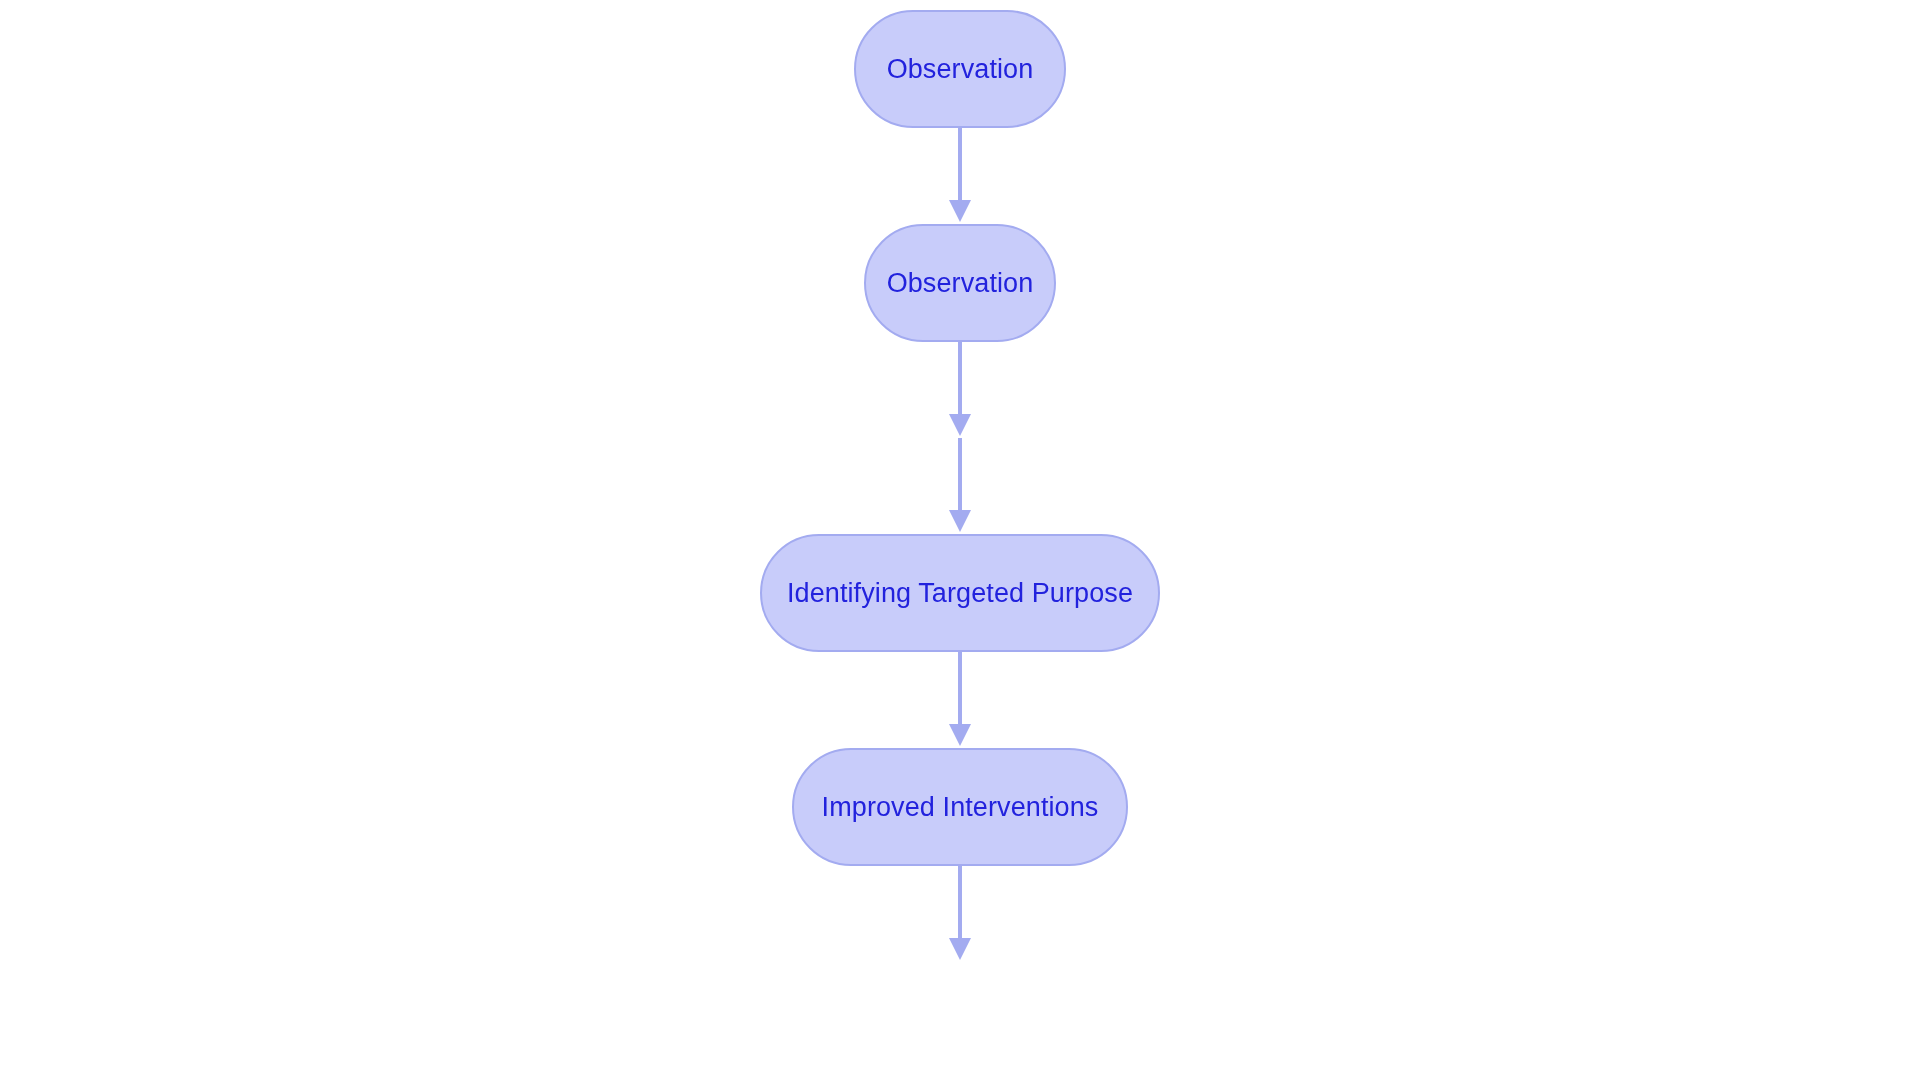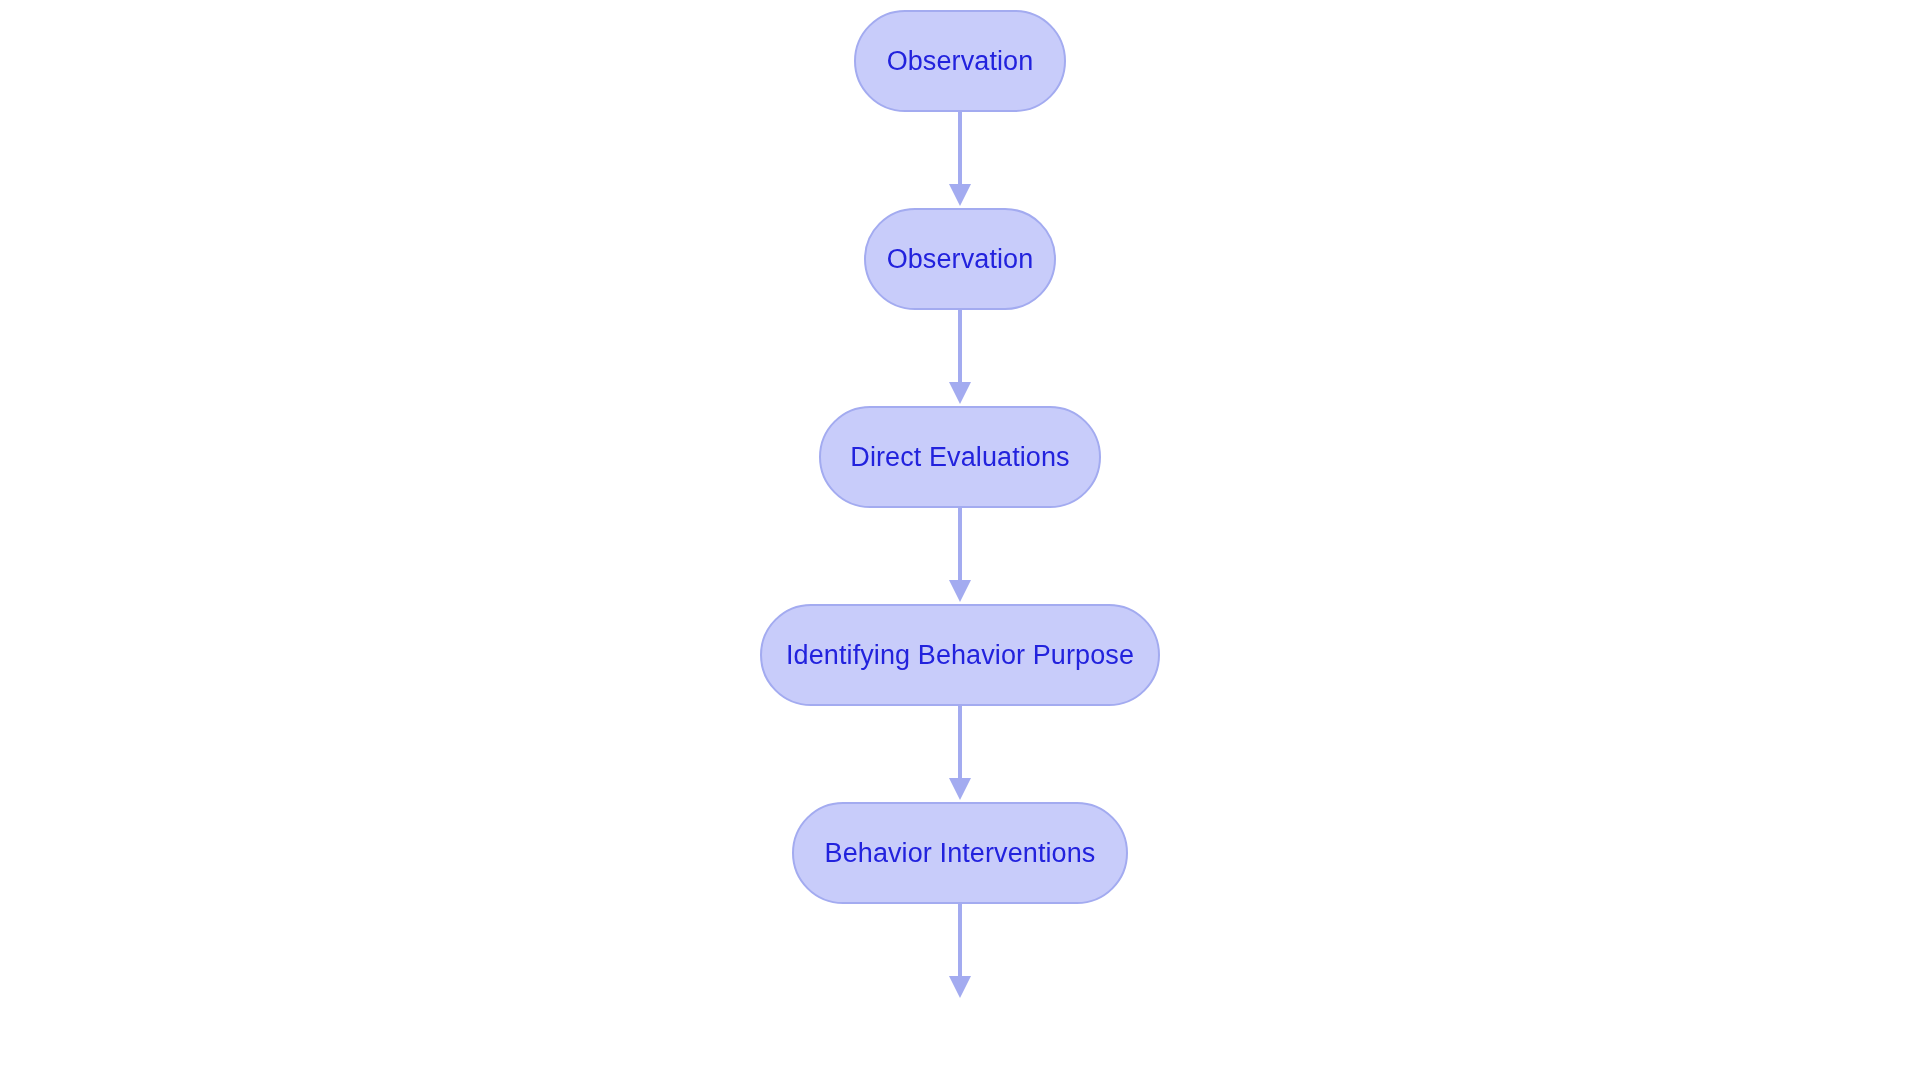--- a/index.html
+++ b/index.html
@@ -40,21 +40,21 @@
     justify-content: center;
     background: #c8ccfa;
     border: 2px solid #a3abf0;
     border-radius: 999px;
     color: #2222dd;
     font-size: 27px;
     font-weight: 400;
     letter-spacing: 0.1px;
     line-height: 1;
     white-space: nowrap;
-    height: 102px;
+    height: 118px;
     user-select: none;
   }
 
   .node-label {
     color: #2222dd;
     font-size: 27px;
     line-height: 1;
   }
 
   
@@ -101,44 +101,41 @@
       <span class="node-label">Observation</span>
     </div>
 
     <div class="connector">
       <svg width="24" height="96" viewBox="0 0 24 96" xmlns="http://www.w3.org/2000/svg">
         <line x1="12" y1="0" x2="12" y2="78" stroke="#a3abf0" stroke-width="4"></line>
         <polygon points="1,72 23,72 12,94" fill="#a3abf0"></polygon>
       </svg>
     </div>
 
-    <div class="node n2">
-      <span class="node-label">Direct Evaluations</span>
-    </div>
 
     <div class="connector">
       <svg width="24" height="96" viewBox="0 0 24 96" xmlns="http://www.w3.org/2000/svg">
         <line x1="12" y1="0" x2="12" y2="78" stroke="#a3abf0" stroke-width="4"></line>
         <polygon points="1,72 23,72 12,94" fill="#a3abf0"></polygon>
       </svg>
     </div>
 
     <div class="node n3">
-      <span class="node-label">Identifying Behavior Purpose</span>
+      <span class="node-label">Identifying Targeted Purpose</span>
     </div>
 
     <div class="connector">
       <svg width="24" height="96" viewBox="0 0 24 96" xmlns="http://www.w3.org/2000/svg">
         <line x1="12" y1="0" x2="12" y2="78" stroke="#a3abf0" stroke-width="4"></line>
         <polygon points="1,72 23,72 12,94" fill="#a3abf0"></polygon>
       </svg>
     </div>
 
     <div class="node n4">
-      <span class="node-label">Behavior Interventions</span>
+      <span class="node-label">Improved Interventions</span>
     </div>
 
     <div class="connector">
       <svg width="24" height="96" viewBox="0 0 24 96" xmlns="http://www.w3.org/2000/svg">
         <line x1="12" y1="0" x2="12" y2="78" stroke="#a3abf0" stroke-width="4"></line>
         <polygon points="1,72 23,72 12,94" fill="#a3abf0"></polygon>
       </svg>
     </div>
 
 

